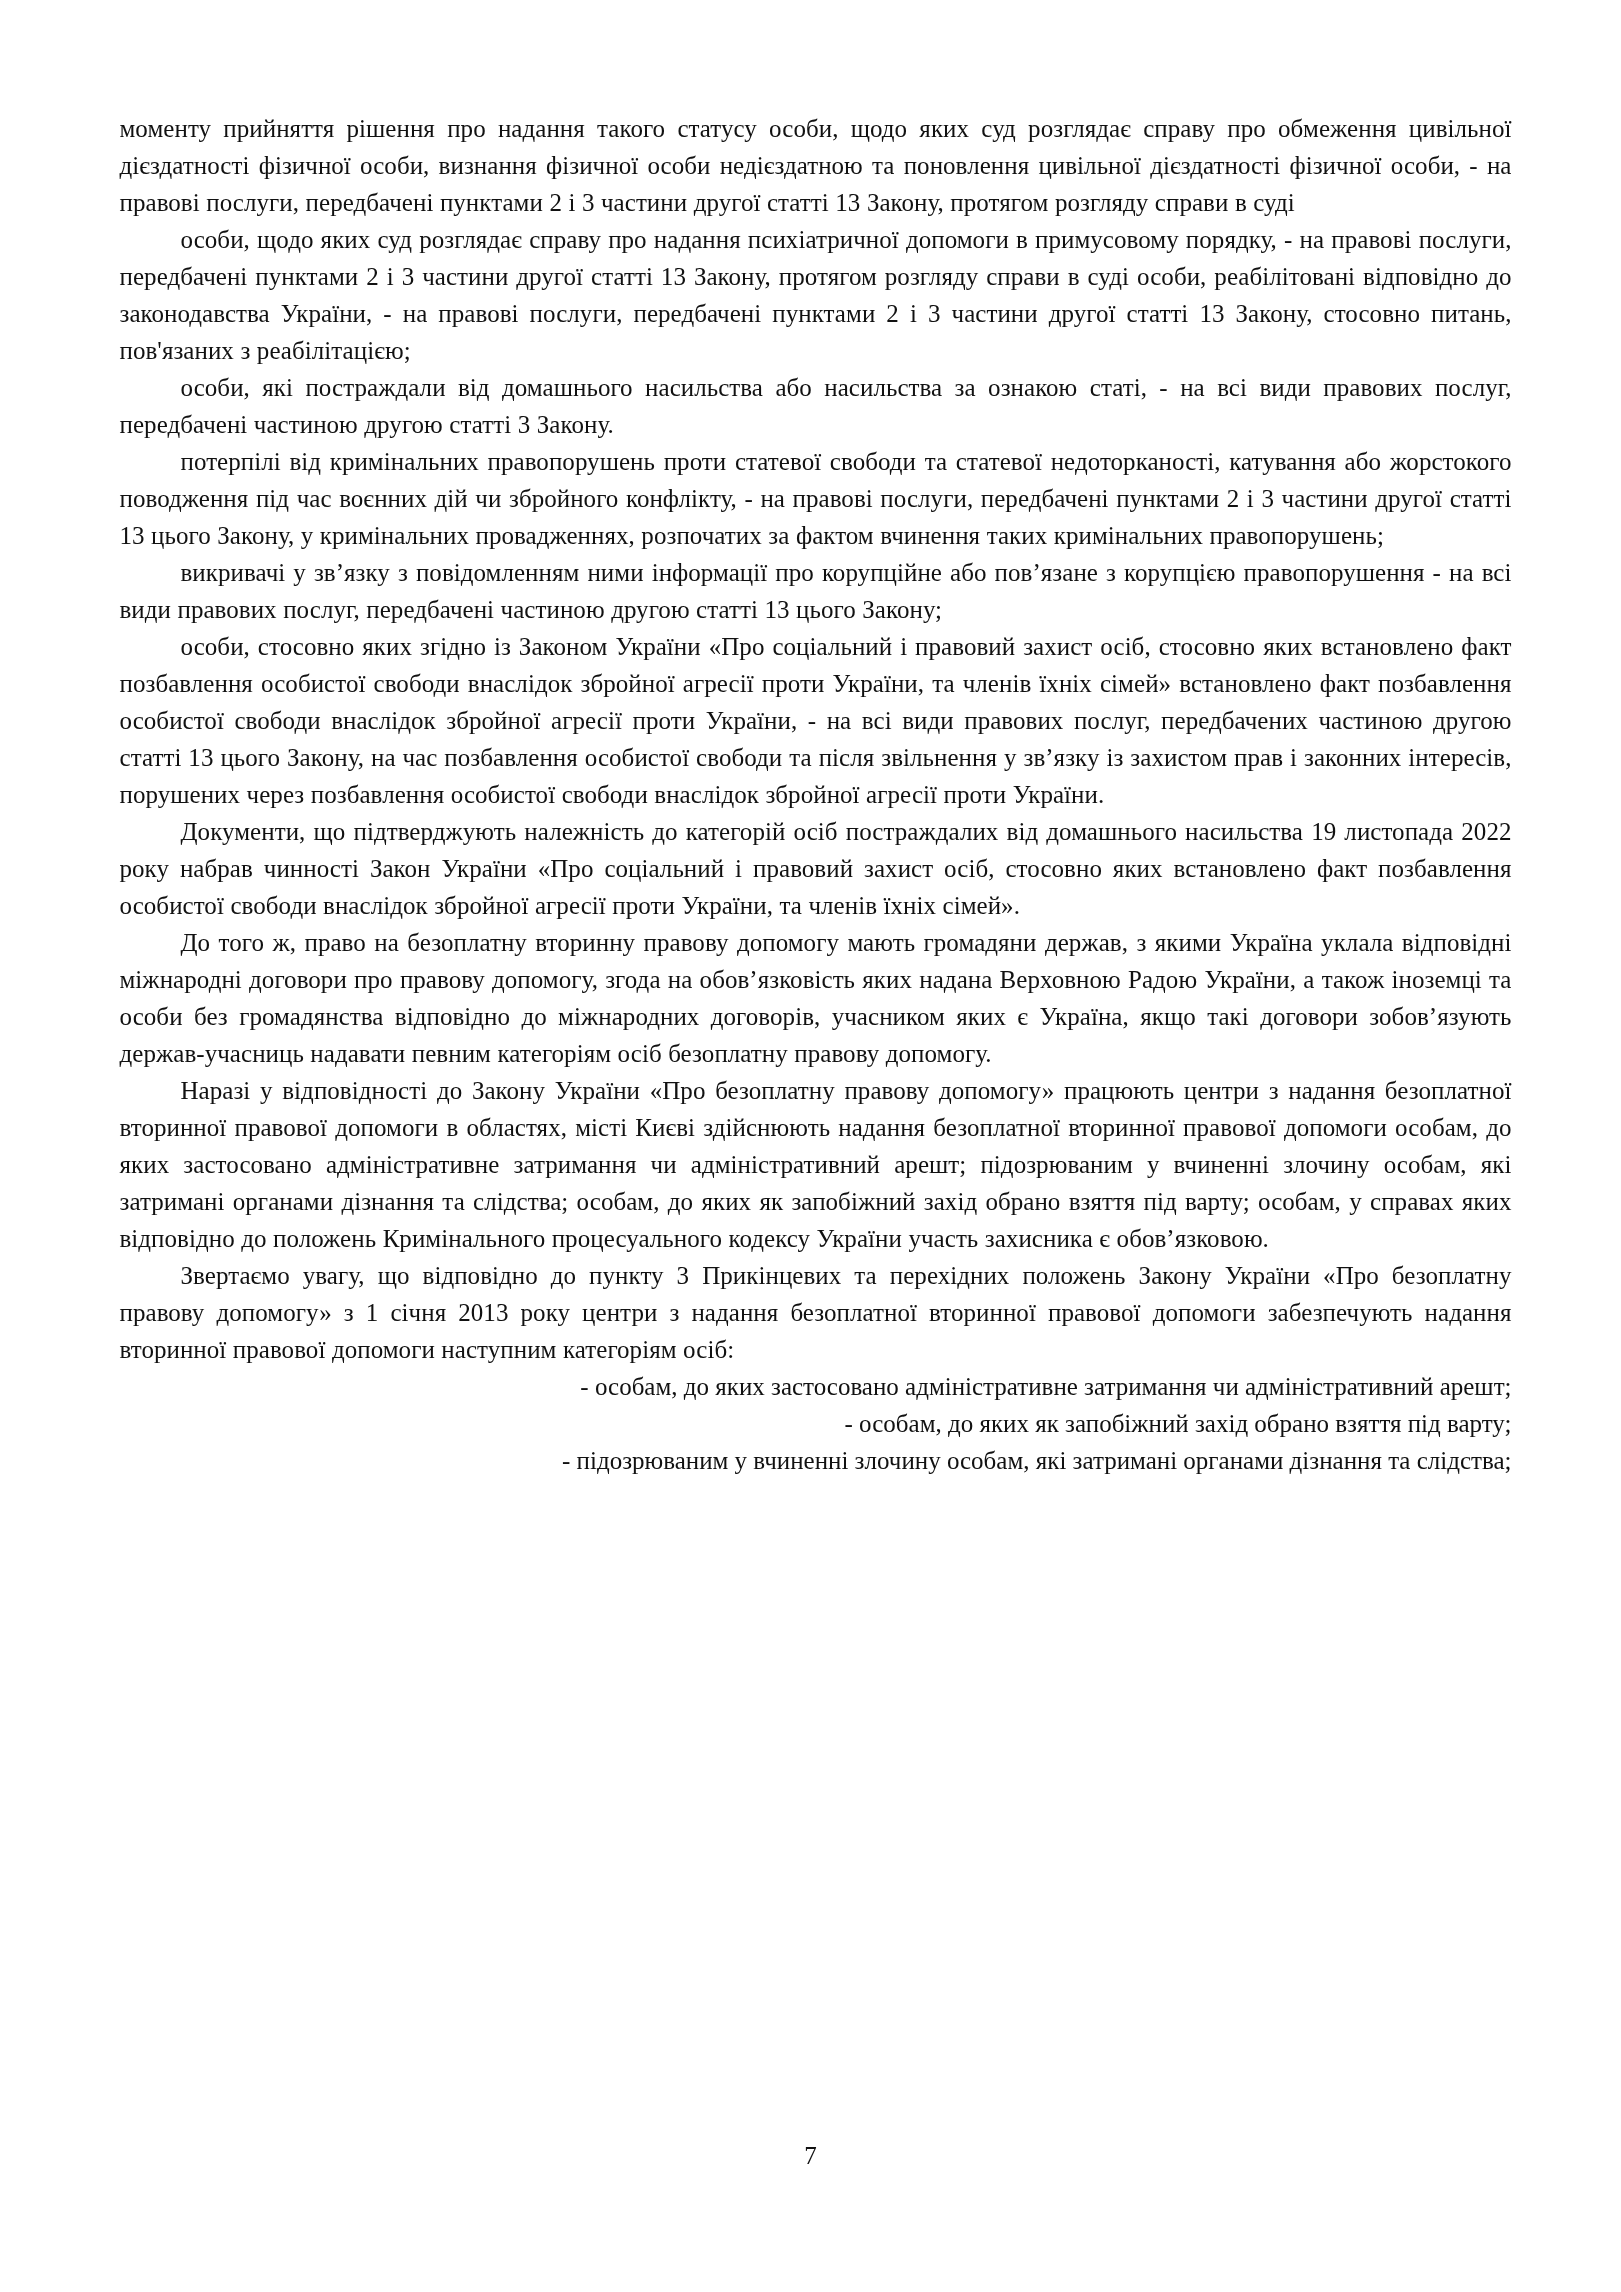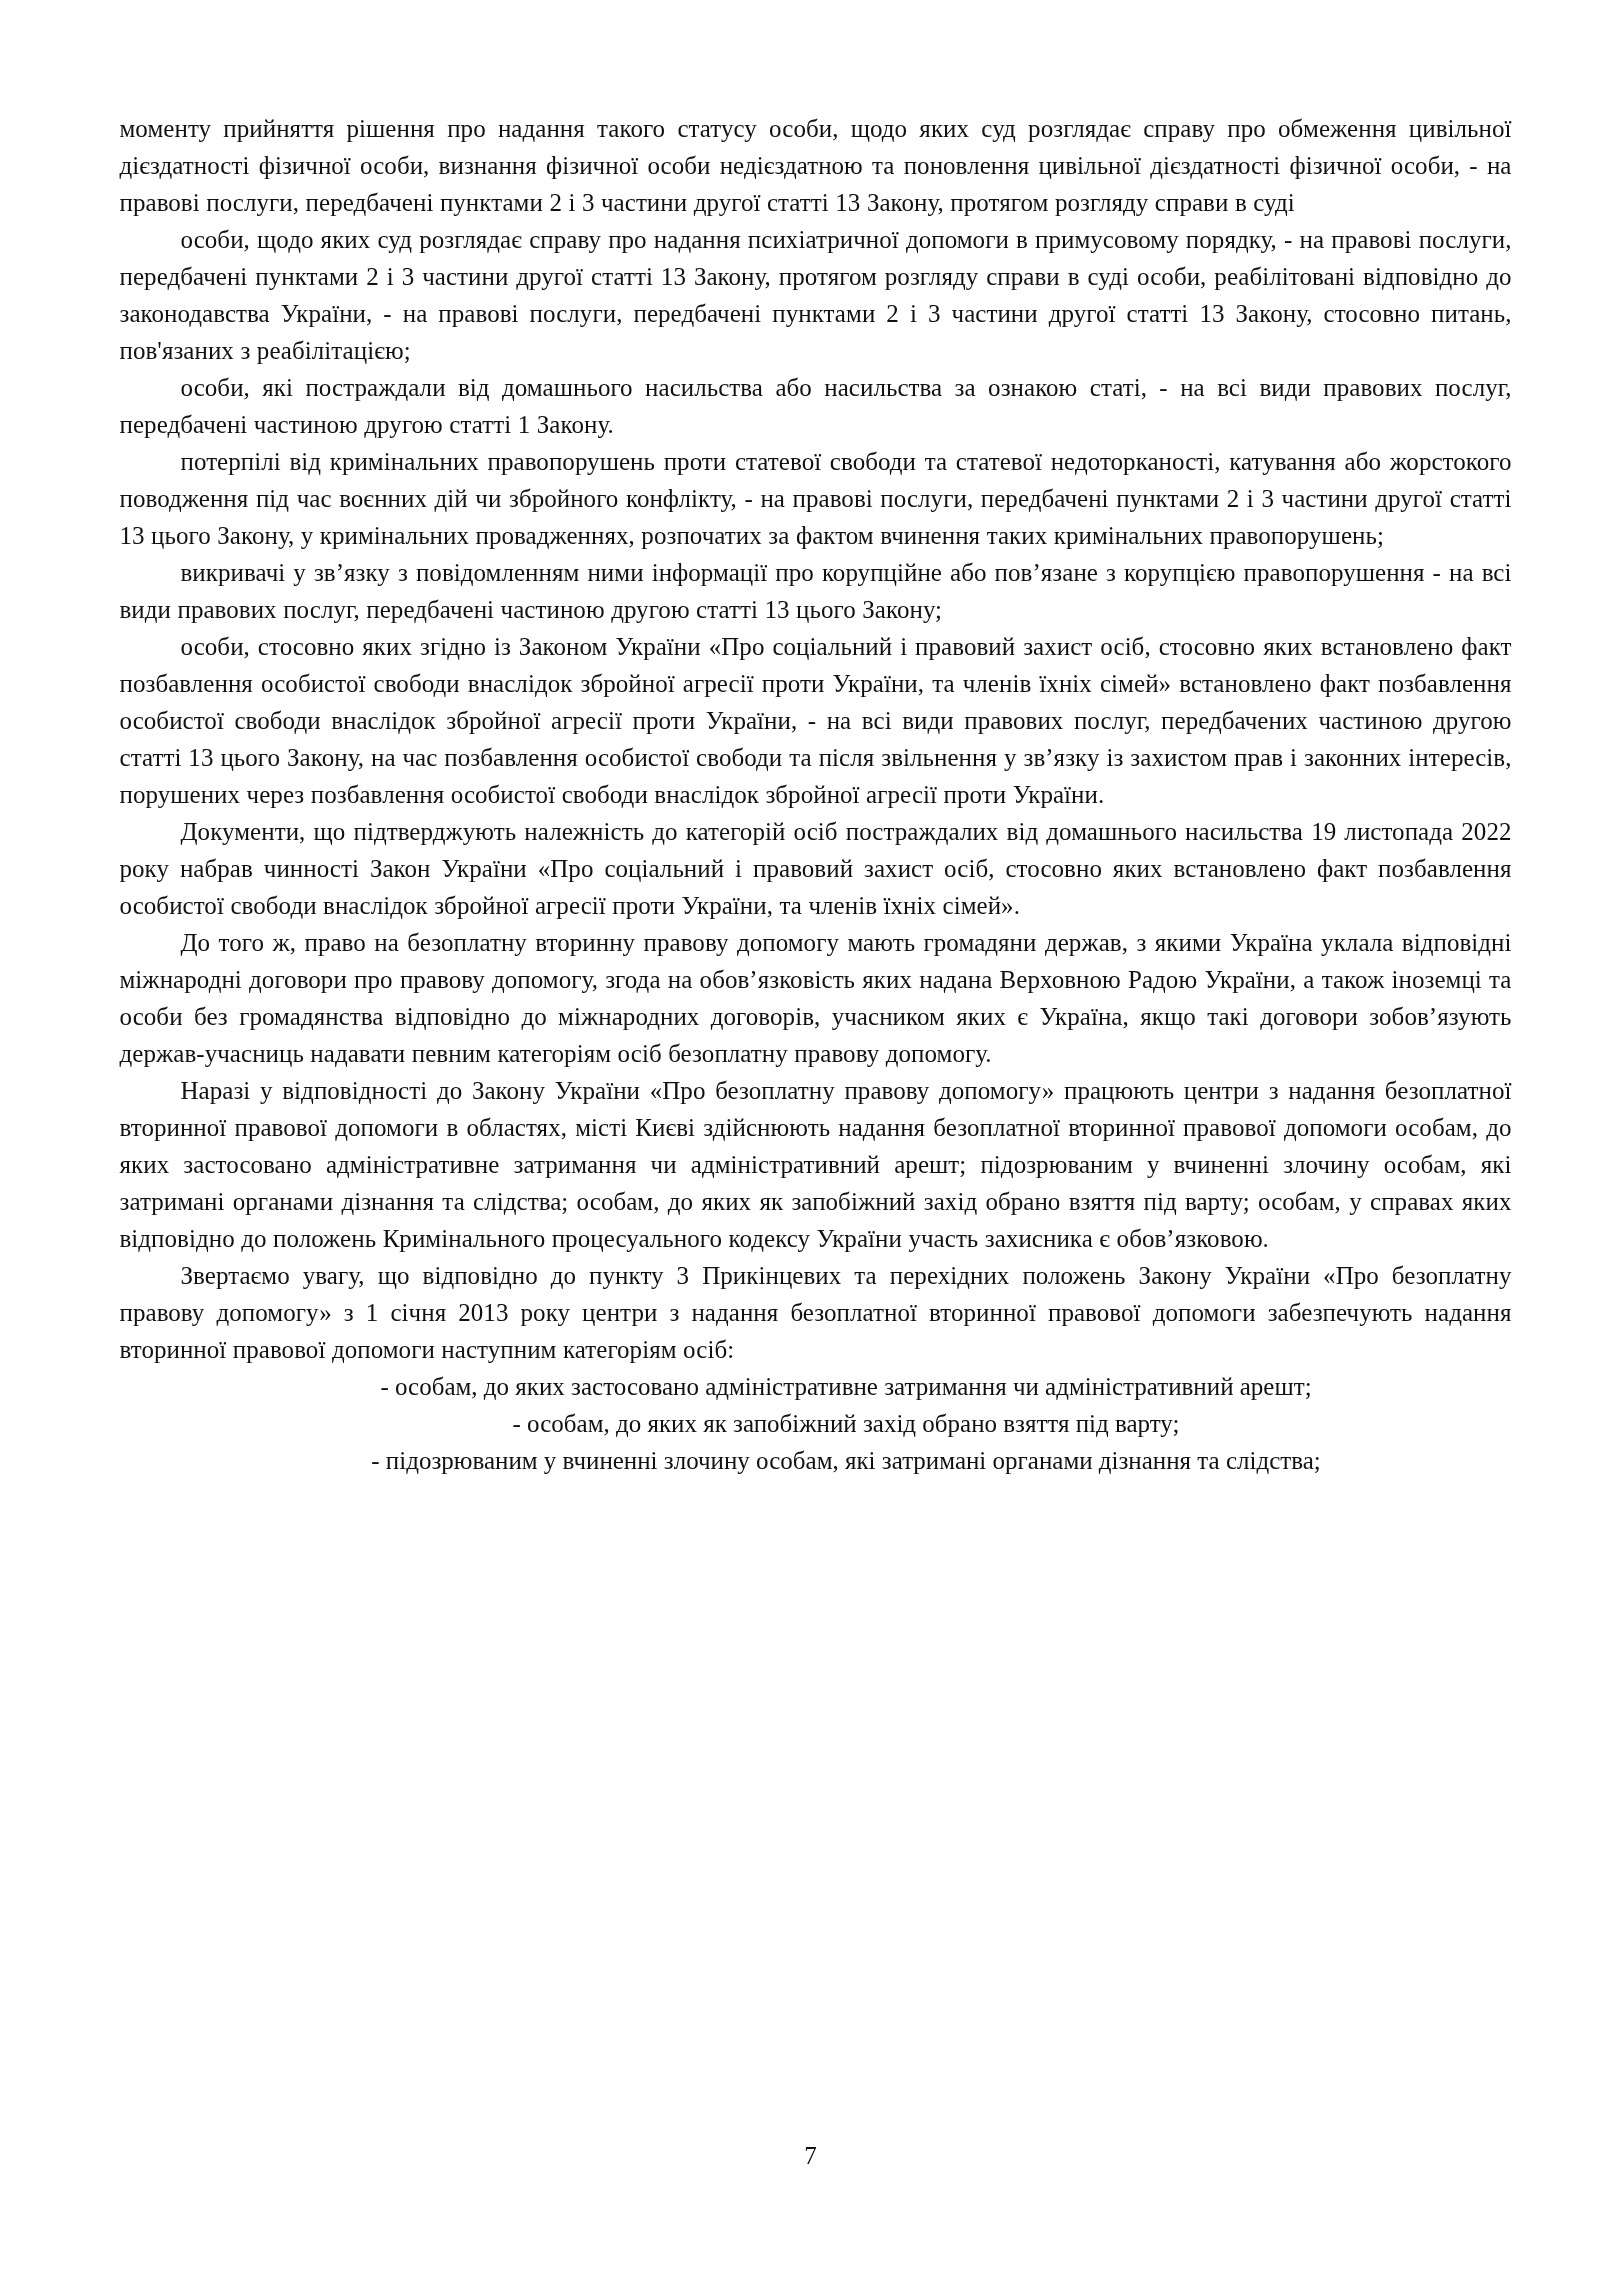--- a/index.html
+++ b/index.html
@@ -36,21 +36,21 @@
     word-spacing: 0.2px;
     -webkit-font-smoothing: none;
   }
   p.para.noindent {
     text-indent: 0;
   }
   .bullet {
     margin: 0;
     font-size: 25px;
     line-height: 37px;
-    text-align: center;
+    text-align: right;
     text-indent: 61px;
     color: #111111;
   }
   .page-number {
     position: absolute;
     left: 0;
     right: 0;
     top: 2125px;
     text-align: center;
     font-size: 25px;
@@ -64,21 +64,21 @@
 <body>
 
 <div class="page">
 
   <div class="content">
 
     <p class="para noindent">моменту прийняття рішення про надання такого статусу особи, щодо яких суд розглядає справу про обмеження цивільної дієздатності фізичної особи, визнання фізичної особи недієздатною та поновлення цивільної дієздатності фізичної особи, - на правові послуги, передбачені пунктами 2 і 3 частини другої статті 13 Закону, протягом розгляду справи в суді</p>
 
     <p class="para">особи, щодо яких суд розглядає справу про надання психіатричної допомоги в примусовому порядку, - на правові послуги, передбачені пунктами 2 і 3 частини другої статті 13 Закону, протягом розгляду справи в суді особи, реабілітовані відповідно до законодавства України, - на правові послуги, передбачені пунктами 2 і 3 частини другої статті 13 Закону, стосовно питань, пов'язаних з реабілітацією;</p>
 
-    <p class="para">особи, які постраждали від домашнього насильства або насильства за ознакою статі, - на всі види правових послуг, передбачені частиною другою статті 1 Закону.</p>
+    <p class="para">особи, які постраждали від домашнього насильства або насильства за ознакою статі, - на всі види правових послуг, передбачені частиною другою статті 3 Закону.</p>
 
     <p class="para">потерпілі від кримінальних правопорушень проти статевої свободи та статевої недоторканості, катування або жорстокого поводження під час воєнних дій чи збройного конфлікту, - на правові послуги, передбачені пунктами 2 і 3 частини другої статті 13 цього Закону, у кримінальних провадженнях, розпочатих за фактом вчинення таких кримінальних правопорушень;</p>
 
     <p class="para">викривачі у зв’язку з повідомленням ними інформації про корупційне або пов’язане з корупцією правопорушення - на всі види правових послуг, передбачені частиною другою статті 13 цього Закону;</p>
 
     <p class="para">особи, стосовно яких згідно із Законом України «Про соціальний і правовий захист осіб, стосовно яких встановлено факт позбавлення особистої свободи внаслідок збройної агресії проти України, та членів їхніх сімей» встановлено факт позбавлення особистої свободи внаслідок збройної агресії проти України, - на всі види правових послуг, передбачених частиною другою статті 13 цього Закону, на час позбавлення особистої свободи та після звільнення у зв’язку із захистом прав і законних інтересів, порушених через позбавлення особистої свободи внаслідок збройної агресії проти України.</p>
 
     <p class="para">Документи, що підтверджують належність до категорій осіб постраждалих від домашнього насильства 19 листопада 2022 року набрав чинності Закон України «Про соціальний і правовий захист осіб, стосовно яких встановлено факт позбавлення особистої свободи внаслідок збройної агресії проти України, та членів їхніх сімей».</p>
 
     <p class="para">До того ж, право на безоплатну вторинну правову допомогу мають громадяни держав, з якими Україна уклала відповідні міжнародні договори про правову допомогу, згода на обов’язковість яких надана Верховною Радою України, а також іноземці та особи без громадянства відповідно до міжнародних договорів, учасником яких є Україна, якщо такі договори зобов’язують держав-учасниць надавати певним категоріям осіб безоплатну правову допомогу.</p>

